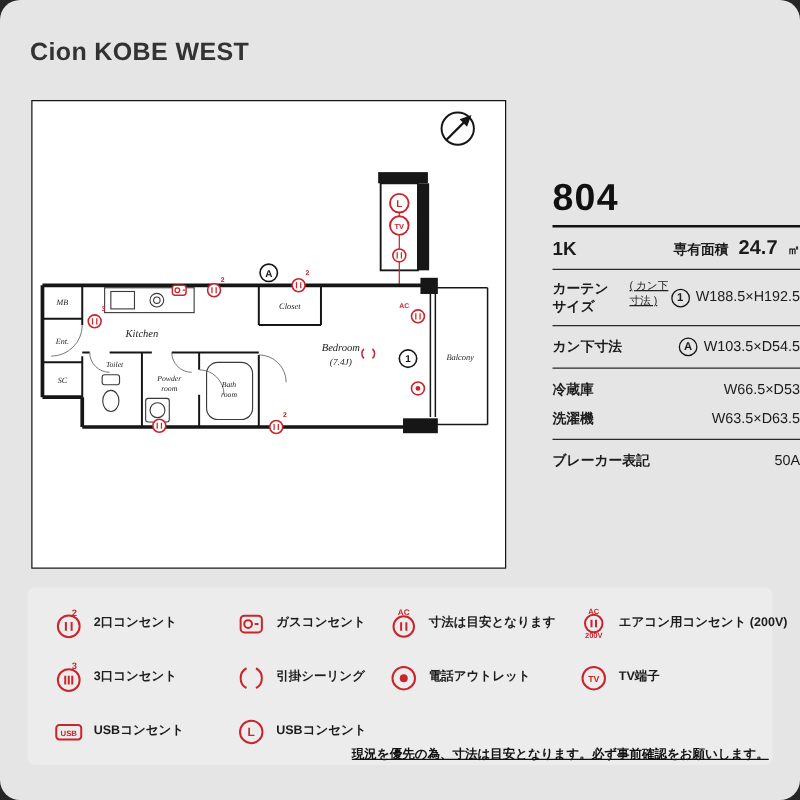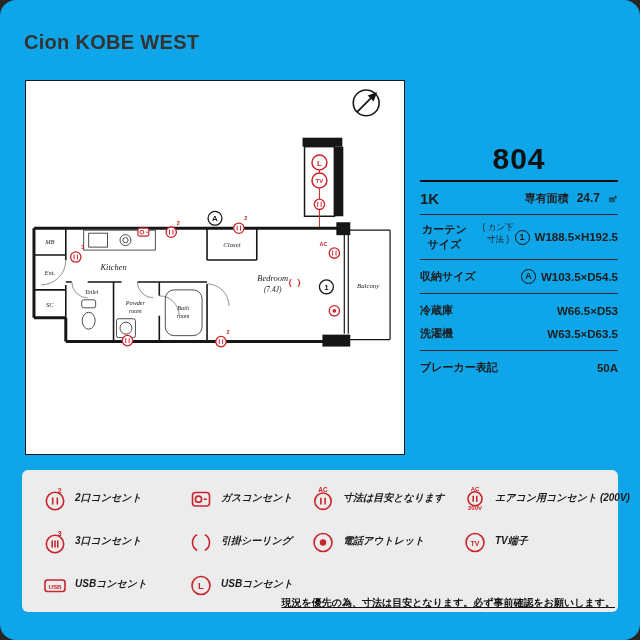--- a/index.html
+++ b/index.html
@@ -1,63 +1,63 @@
 <!DOCTYPE html>
 <html><head>
 <meta charset="utf-8">
 <style>
   html,body{margin:0;padding:0;}
   body{width:640px;height:640px;background:#262626;font-family:"Liberation Sans",sans-serif;}
-  .page{position:relative;width:640px;height:640px;background:#0ea5e9;border-radius:16px;overflow:hidden;color:#1c1c1c;text-align:center;}
+  .page{position:relative;width:640px;height:640px;background:#e5e5e5;border-radius:16px;overflow:hidden;color:#1c1c1c;}
   .title{position:absolute;left:24px;top:31px;font-size:20px;font-weight:700;color:#333;letter-spacing:.3px;}
 
   .planbox{position:absolute;left:25px;top:80px;width:380px;height:375px;border:1px solid #161616;box-sizing:border-box;background:#fff;}
   svg.plan{width:100%;height:100%;display:block;}
   .plan .w3{stroke:#161616;stroke-width:3;fill:none}
   .plan .w15{stroke:#161616;stroke-width:1.6;fill:none}
   .plan .w12{stroke:#161616;stroke-width:1.2;fill:none}
   .plan .fx{stroke:#3a3a3a;stroke-width:.9;fill:none}
   .plan .arc{stroke:#777;stroke-width:.8;fill:none}
   .plan .blk{fill:#161616}
   .plan .lab{fill:#222;font-family:"Liberation Serif",serif;font-style:italic;text-anchor:middle}
   .plan .rn{fill:#c9252c;font-size:5.5px;font-weight:700;text-anchor:middle;font-family:"Liberation Sans",sans-serif}
   .plan .rt{fill:#c9252c;font-weight:700;text-anchor:middle;font-family:"Liberation Sans",sans-serif}
   .plan .mkc{fill:#fff;stroke:#161616;stroke-width:1.3}
   .plan .mkt{fill:#161616;font-size:8px;font-weight:700;text-anchor:middle;font-family:"Liberation Sans",sans-serif}
 
-  .info{position:absolute;left:420px;top:142px;width:198px;}
+  .info{position:absolute;left:442px;top:142px;width:198px;}
   .unit{font-size:30px;font-weight:700;color:#111;letter-spacing:1px;line-height:1.1;}
   .sep{border-top:1px solid #2a2a2a;}
   .sep.thick{border-top:2px solid #111;margin-top:5px;}
   .irow{display:flex;align-items:center;justify-content:space-between;}
   .r-type{padding:8px 0 7px 0;}
   .t1k{font-size:15px;font-weight:700;}
   .agrp{display:inline-flex;align-items:baseline;gap:8px;margin-left:44px;}
   .albl{font-size:11px;font-weight:700;}
-  .aval{font-size:12px;font-weight:700;}
+  .aval{font-size:16px;font-weight:700;}
   .aunit{font-size:10px;font-weight:700;}
   .r-curtain{padding:7px 0;}
   .lblcol{display:flex;flex-direction:row;gap:13px;}
   .lbl{font-size:11px;font-weight:700;}
-  .sub{font-size:8.5px;color:#222;}
+  .sub{font-size:8.5px;color:#222;text-decoration:underline;}
   .valgrp{display:inline-flex;align-items:center;gap:5px;}
   .mark{width:13px;height:13px;border:1.2px solid #111;border-radius:50%;font-size:9px;font-weight:700;display:inline-flex;align-items:center;justify-content:center;line-height:1;}
-  .val{font-size:11.5px;font-weight:700;}
+  .val{font-size:11.5px;font-weight:400;}
   .r-storage{padding:9px 0;}
   .grp{padding:5px 0;}
   .grp .irow{padding:4px 0;}
   .r-breaker{padding:9px 0;}
 
   .legend{position:absolute;left:22px;top:470px;width:596px;height:142px;background:#ececec;border-radius:6px;box-sizing:border-box;display:grid;grid-template-columns:146px 122px 152px 1fr;align-content:center;row-gap:17px;padding-left:20px;}
   .lg-item{display:flex;align-items:center;gap:7px;}
   .lic{width:26px;height:26px;flex:0 0 26px;}
   .lic .lc{fill:none;stroke:#c9252c;stroke-width:1.6}
   .lic .lf{fill:#c9252c}
   .lic .lt{fill:#c9252c;font-weight:700;font-family:"Liberation Sans",sans-serif;text-anchor:middle}
-  .llb{font-size:10px;font-weight:700;color:#1c1c1c;white-space:nowrap;font-style:italic;}
+  .llb{font-size:10px;font-weight:700;color:#1c1c1c;white-space:nowrap;}
 
   .note{position:absolute;right:25px;top:596px;font-size:10px;font-weight:700;color:#111;text-decoration:underline;}
 </style>
 </head>
 <body>
 
 <div class="page">
 
   <div class="title">Cion KOBE WEST</div>
 
@@ -199,21 +199,21 @@
         <span class="sub">( カン下寸法 )</span>
       </span>
       <span class="valgrp">
         <span class="mark">1</span>
         <span class="val">W188.5×H192.5</span>
       </span>
     </div>
     <div class="sep"></div>
 
     <div class="irow r-storage">
-      <span class="lbl">収納サイズ</span>
+      <span class="lbl">カン下寸法</span>
       <span class="valgrp">
         <span class="mark">A</span>
         <span class="val">W103.5×D54.5</span>
       </span>
     </div>
     <div class="sep"></div>
 
     <div class="grp">
       <div class="irow">
         <span class="lbl">冷蔵庫</span>

